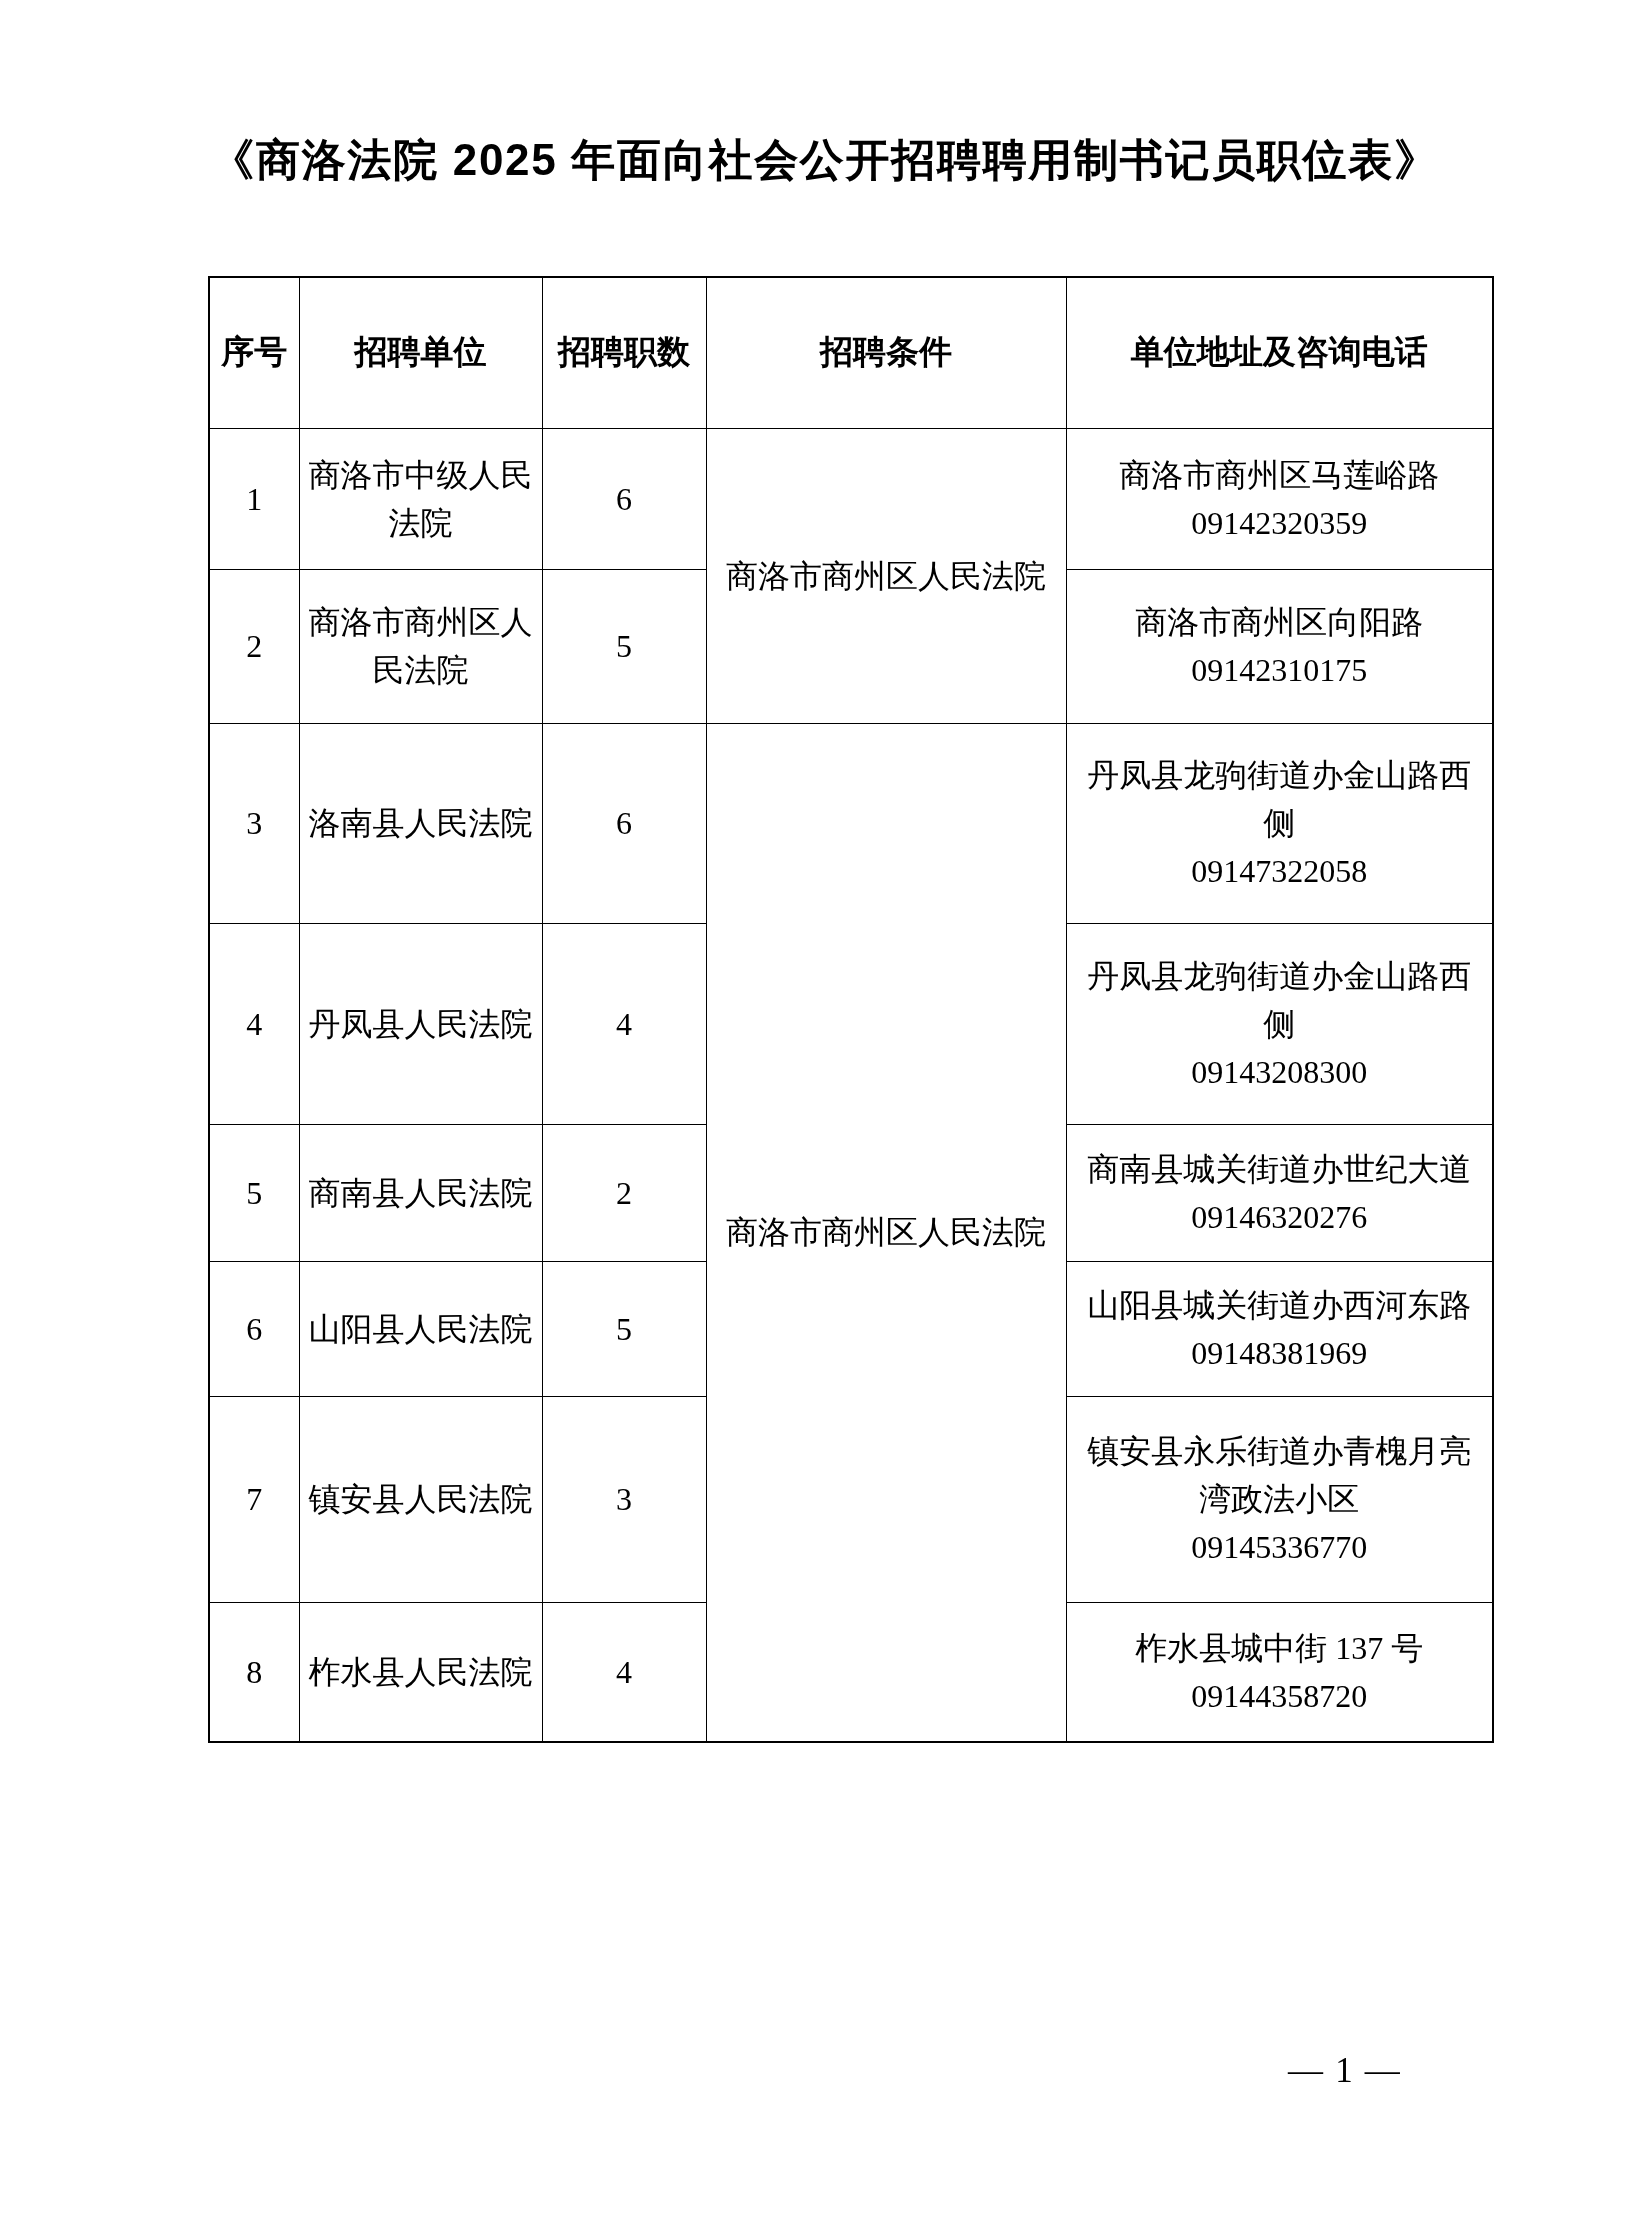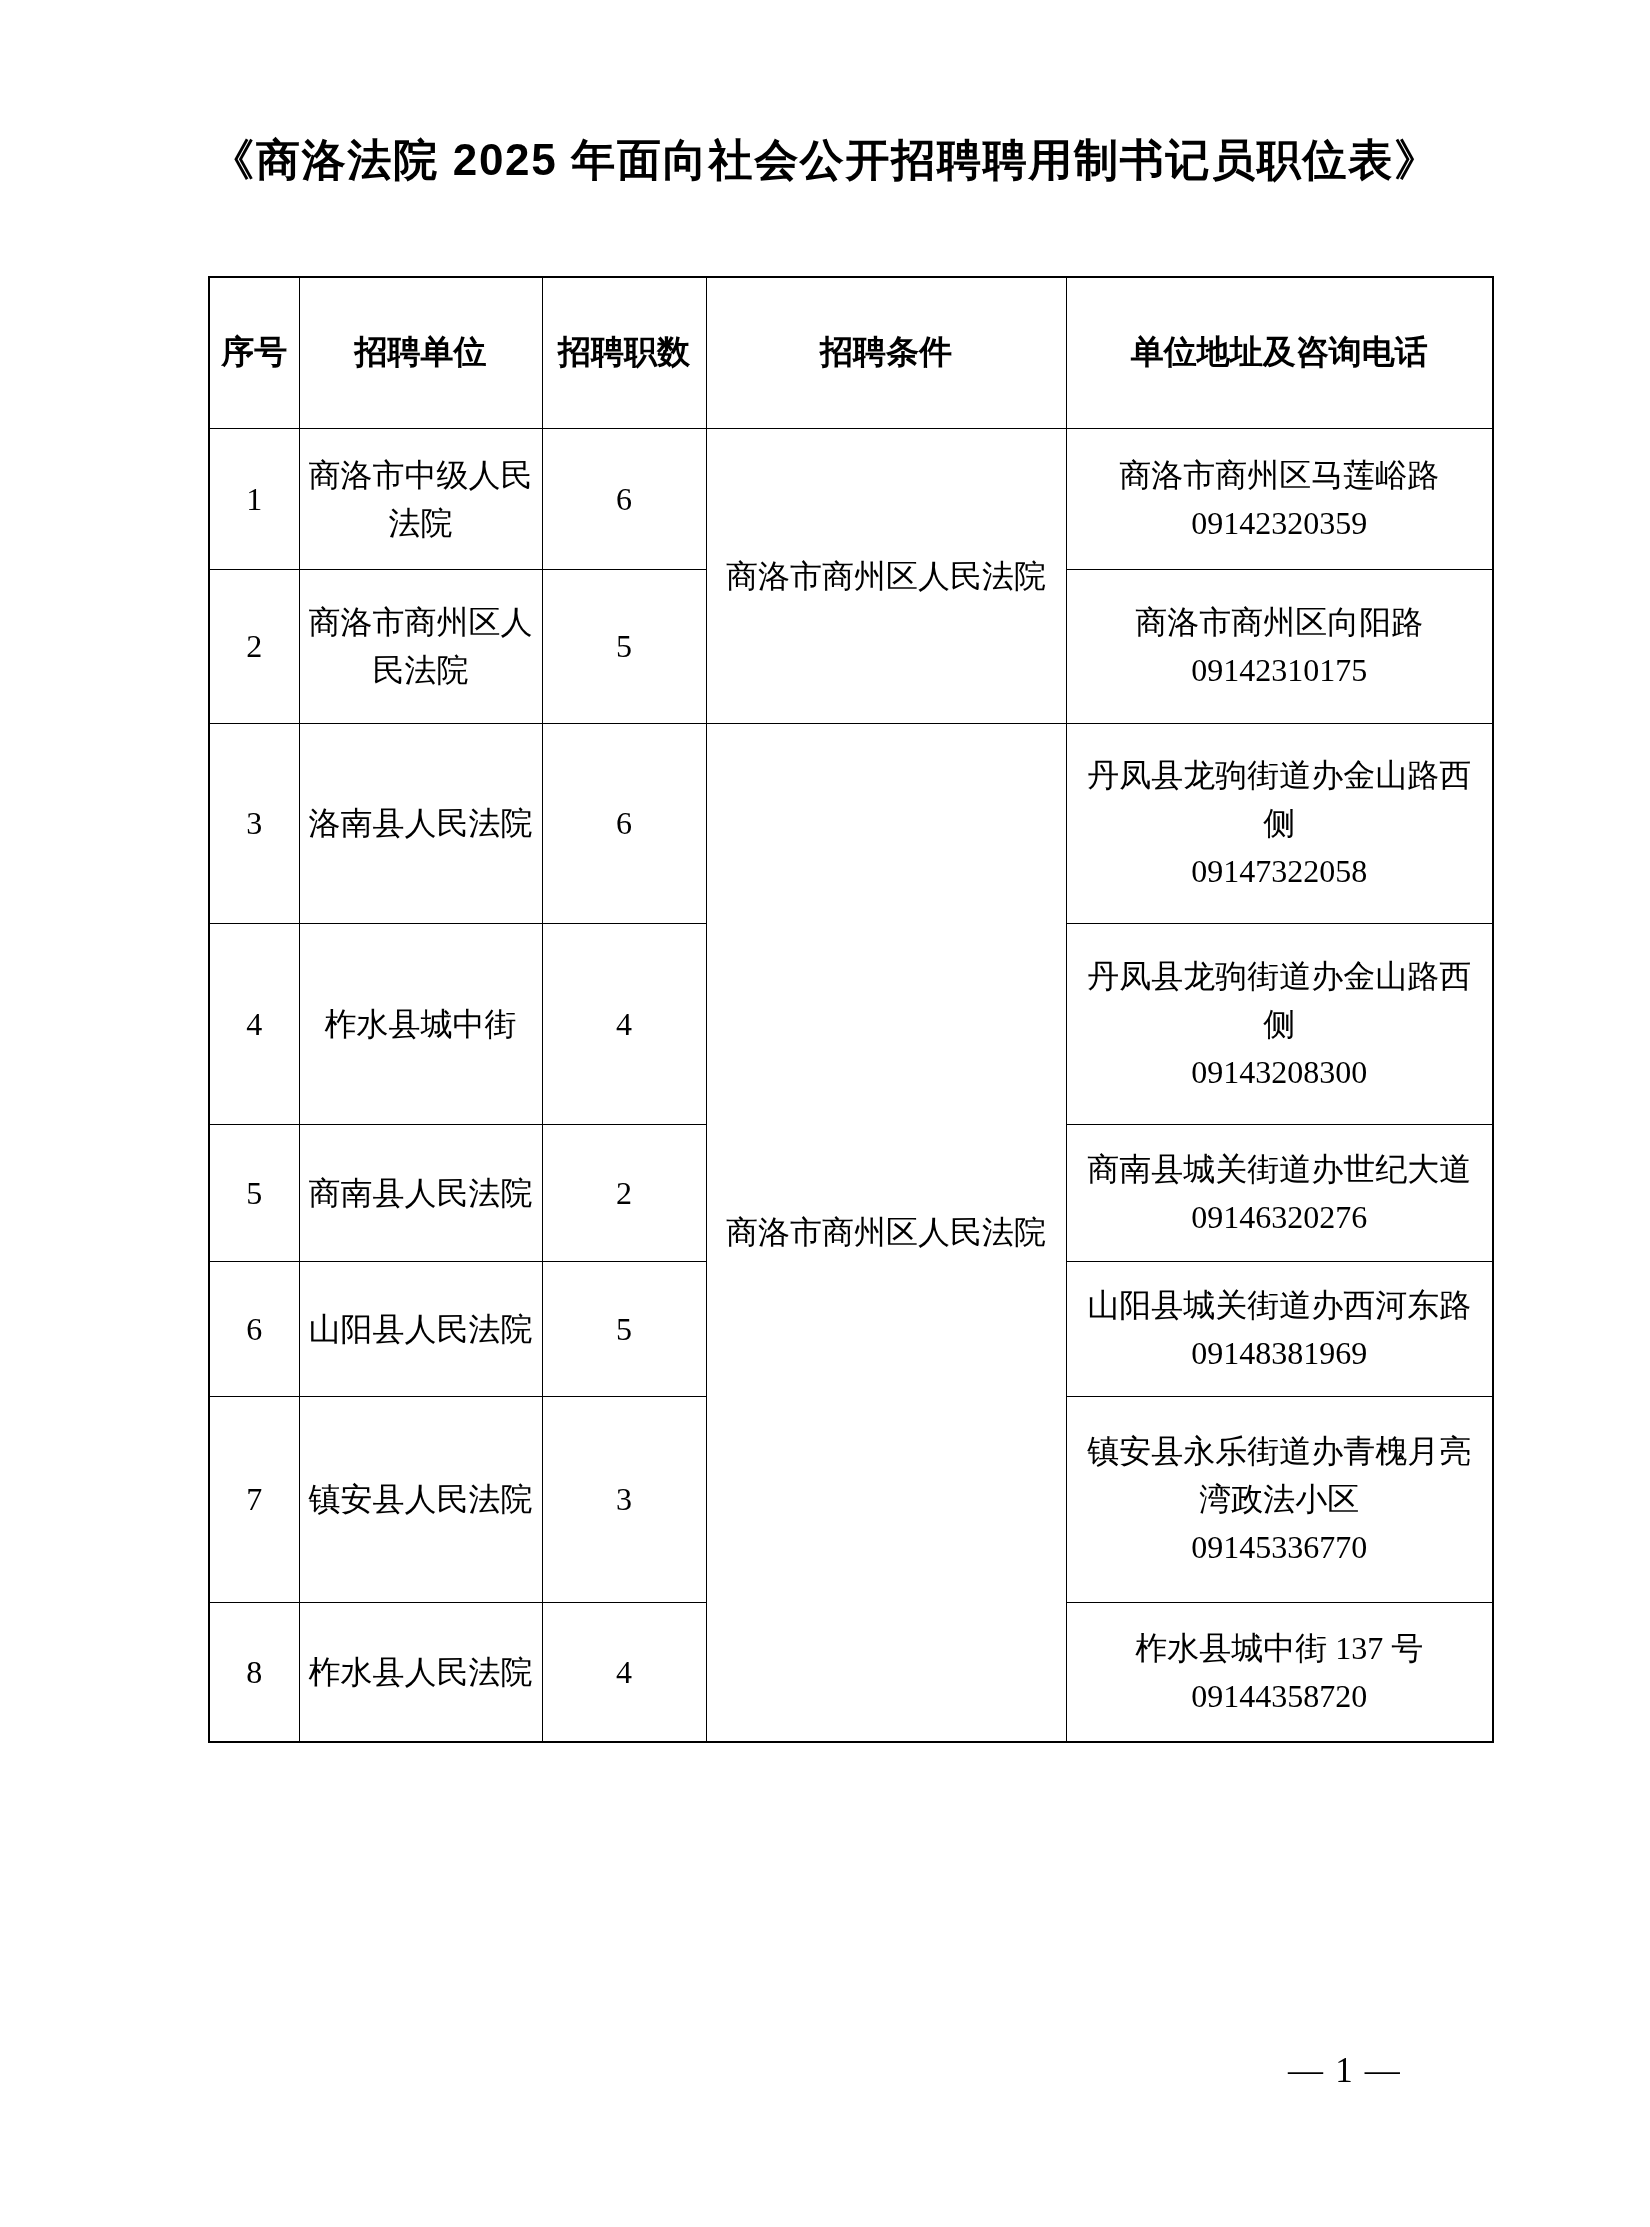--- a/index.html
+++ b/index.html
@@ -118,21 +118,21 @@
         <td>洛南县人民法院</td>
         <td>6</td>
         <td rowspan="6">商洛市商州区人民法院</td>
         <td>
           <div>丹凤县龙驹街道办金山路西侧</div>
           <div>09147322058</div>
         </td>
       </tr>
       <tr class="r-4">
         <td>4</td>
-        <td>柞水县城中街</td>
+        <td>丹凤县人民法院</td>
         <td>4</td>
         <td>
           <div>丹凤县龙驹街道办金山路西侧</div>
           <div>09143208300</div>
         </td>
       </tr>
       <tr class="r-5">
         <td>5</td>
         <td>商南县人民法院</td>
         <td>2</td>

